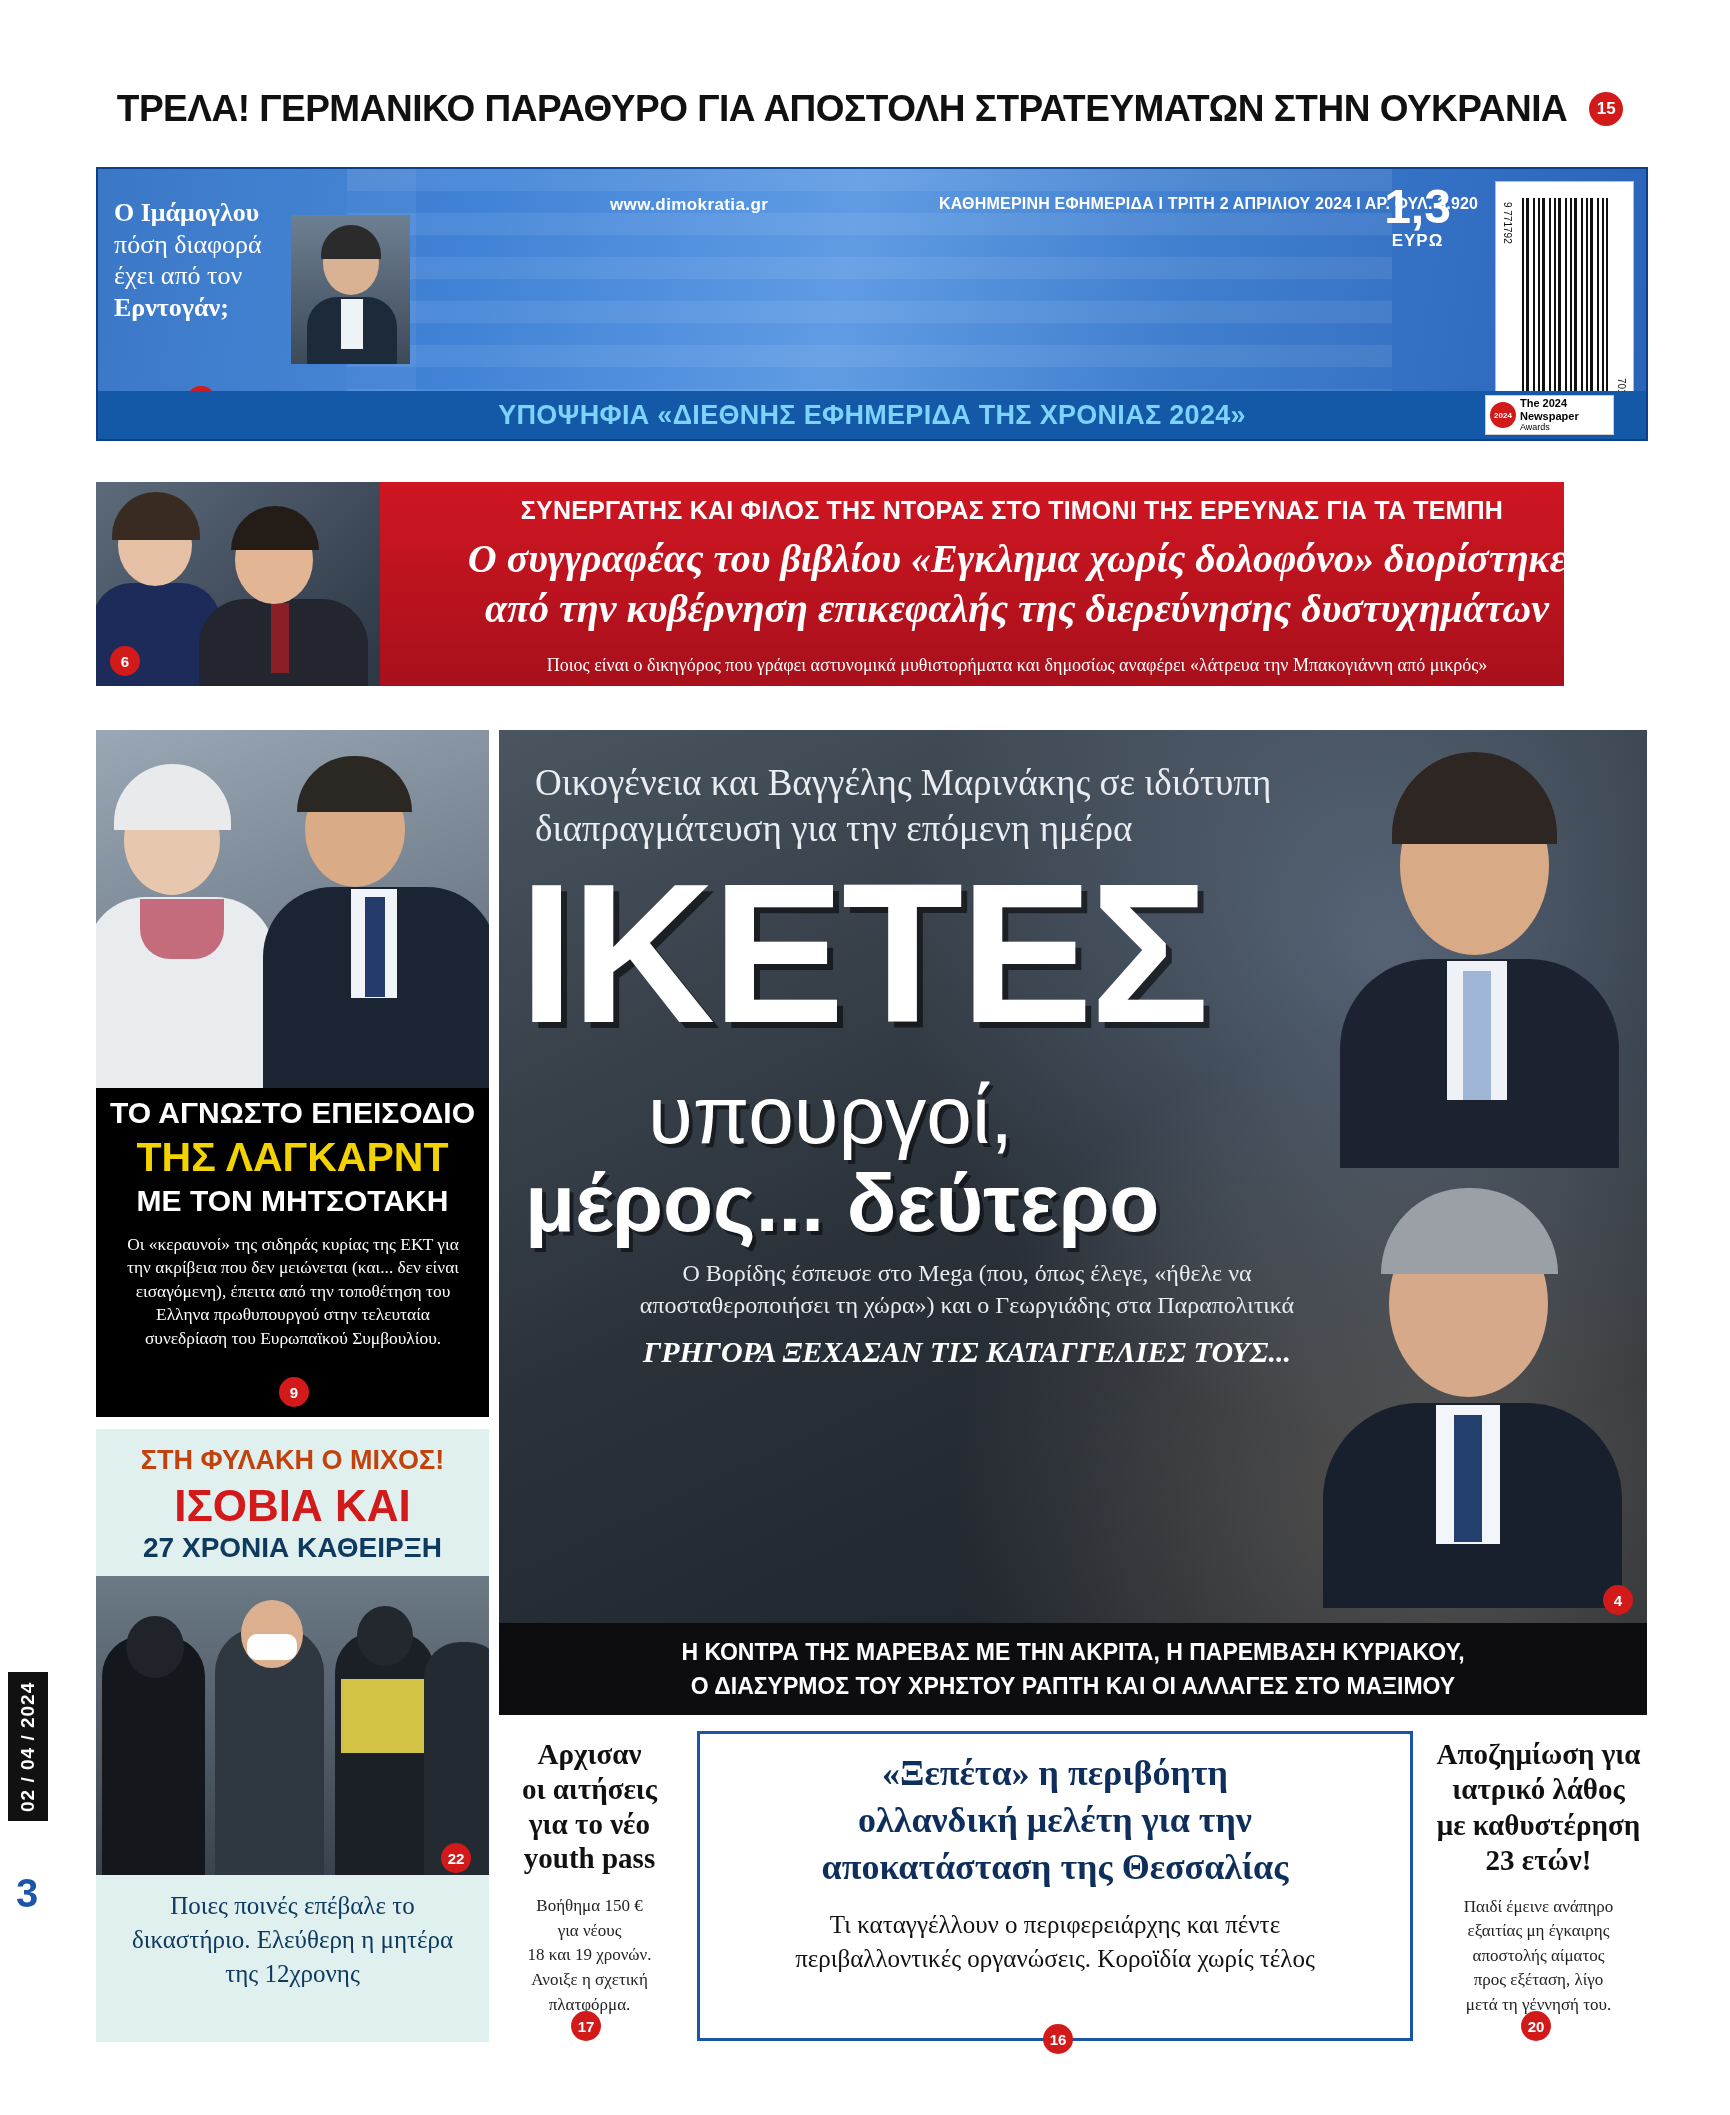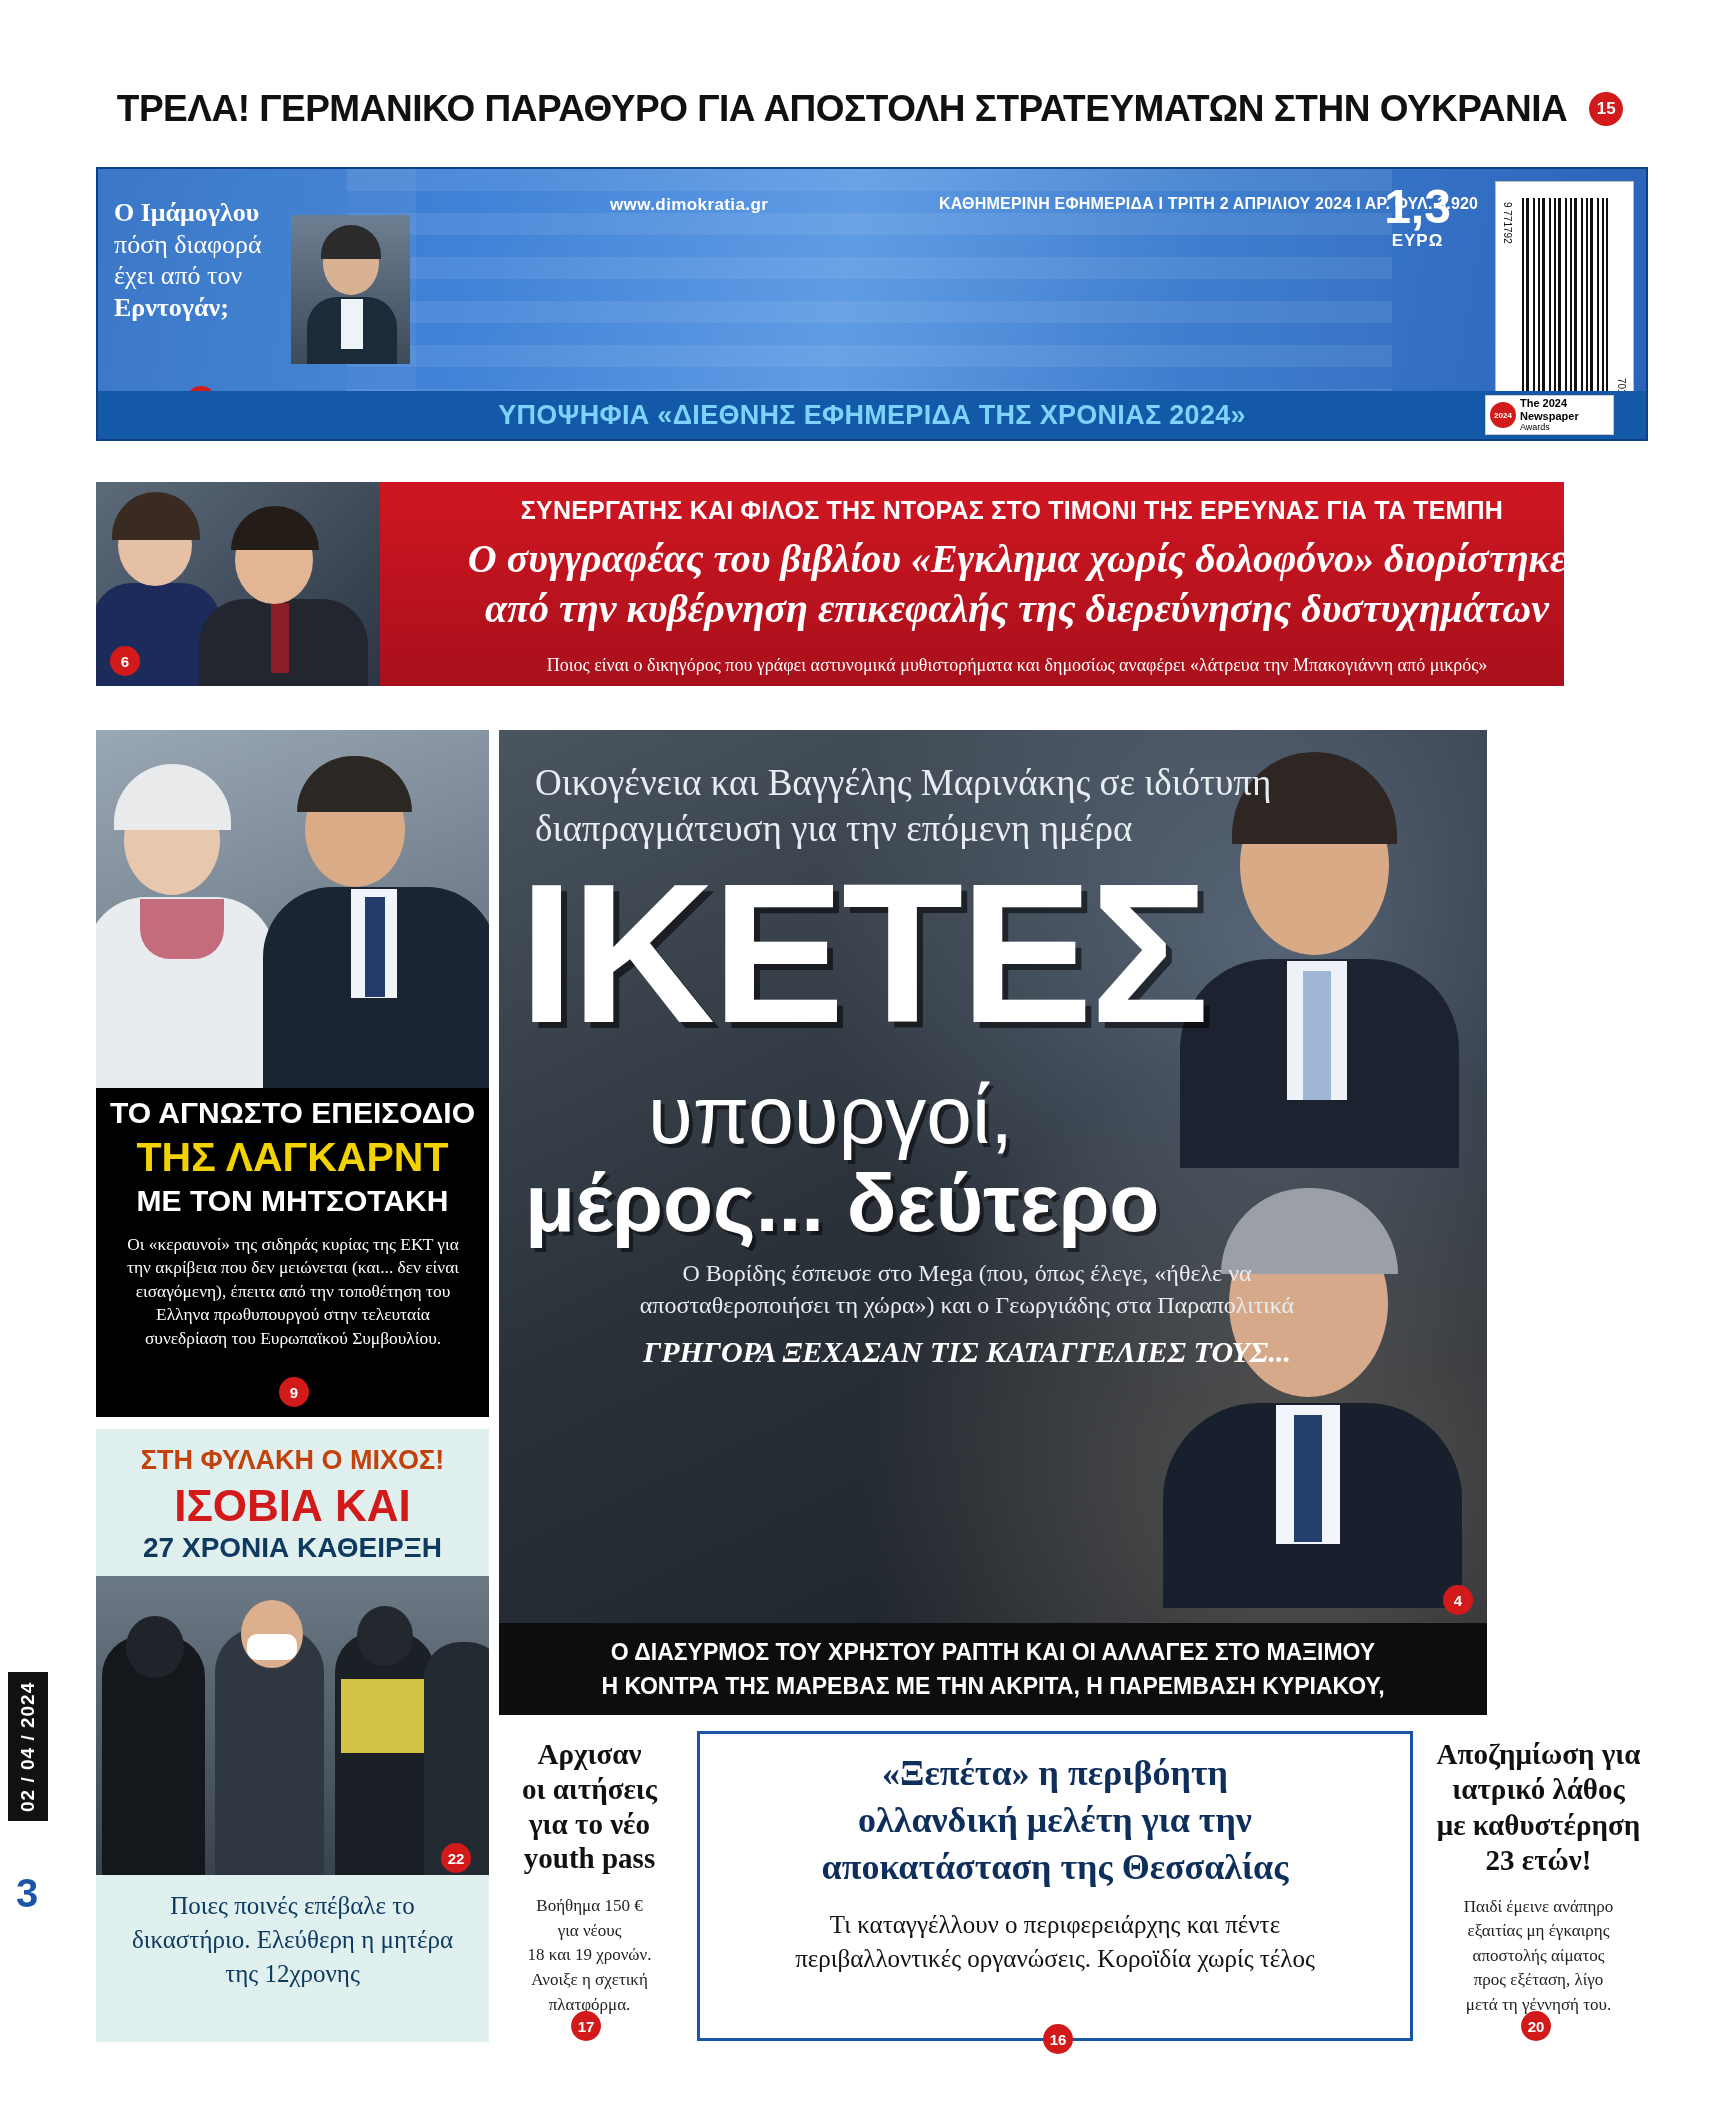--- a/index.html
+++ b/index.html
@@ -268,21 +268,21 @@
   .mixos .img .c3 { position:absolute; left:328px; top:66px; width:80px; height:233px; background:#232a32; border-radius:36px 36px 0 0;}
   .mixos .img .vest{ position:absolute; left:245px; top:103px; width:88px; height:74px; background:#f2e14a; opacity:.85;}
   .mixos .badge { position:absolute; right:18px; top:414px; }
   .mixos .cap {
     position:absolute; left:20px; top:460px; width:353px; text-align:center;
     color:#0f3a60; font-family:"Liberation Serif", serif; font-size:25px; line-height:1.35;
   }
 
   
   .main {
-    position:absolute; left:499px; top:730px; width:988px; height:985px;
+    position:absolute; left:499px; top:730px; width:1148px; height:985px;
     background:#111; overflow:hidden;
   }
   .main .bg {
     position:absolute; inset:0;
     background:
       radial-gradient(circle at 78% 22%, rgba(120,140,165,.55), rgba(0,0,0,0) 42%),
       radial-gradient(circle at 82% 78%, rgba(140,130,120,.5), rgba(0,0,0,0) 40%),
       linear-gradient(155deg,#4a5560 0%,#2a3139 45%,#1a1f25 100%);
   }
   .main .p1 {
@@ -529,22 +529,22 @@
     <div class="big">ΙΚΕΤΕΣ</div>
     <div class="sub1">υπουργοί,</div>
     <div class="sub2">μέρος... δεύτερο</div>
     <div class="deck">
       <span>Ο Βορίδης έσπευσε στο Mega (που, όπως έλεγε, «ήθελε να</span><br>
       <span>αποσταθεροποιήσει τη χώρα») και ο Γεωργιάδης στα Παραπολιτικά</span>
     </div>
     <div class="deckline">ΓΡΗΓΟΡΑ ΞΕΧΑΣΑΝ ΤΙΣ ΚΑΤΑΓΓΕΛΙΕΣ ΤΟΥΣ...</div>
     <div class="pagebadge sm badge">4</div>
     <div class="footer">
+      <div class="l">Η ΚΟΝΤΡΑ ΤΗΣ ΜΑΡΕΒΑΣ ΜΕ ΤΗΝ ΑΚΡΙΤΑ, Η ΠΑΡΕΜΒΑΣΗ ΚΥΡΙΑΚΟΥ,</div>
       <div class="l">Ο ΔΙΑΣΥΡΜΟΣ ΤΟΥ ΧΡΗΣΤΟΥ ΡΑΠΤΗ ΚΑΙ ΟΙ ΑΛΛΑΓΕΣ ΣΤΟ ΜΑΞΙΜΟΥ</div>
-      <div class="l">Η ΚΟΝΤΡΑ ΤΗΣ ΜΑΡΕΒΑΣ ΜΕ ΤΗΝ ΑΚΡΙΤΑ, Η ΠΑΡΕΜΒΑΣΗ ΚΥΡΙΑΚΟΥ,</div>
     </div>
   </div>
 
   <div class="youth">
     <div class="h">
       <span>Αρχισαν</span><br>
       <span>οι αιτήσεις</span><br>
       <span>για το νέο</span><br>
       <span>youth pass</span>
     </div>

